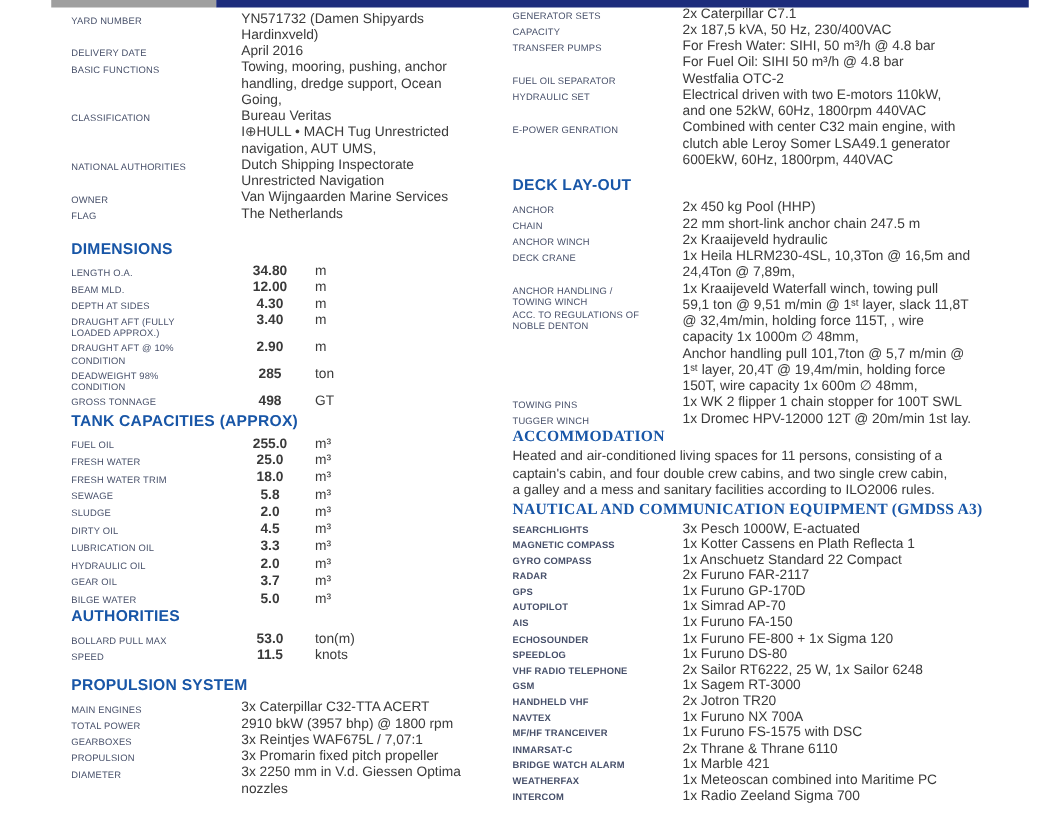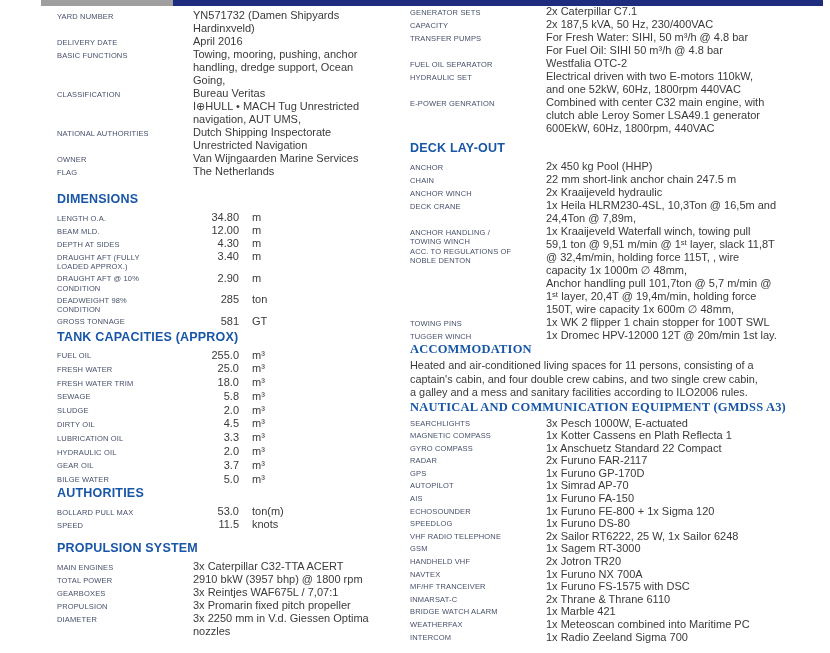--- a/index.html
+++ b/index.html
@@ -33,30 +33,30 @@
     flex:none; width:136px; font-size:7.5px; line-height:9.5px;
     color:#47506a; letter-spacing:0.15px; padding-top:2.5px;
     white-space:pre-line; text-transform:uppercase;
   }
   .val {
     flex:1; font-size:11px; line-height:13px; color:#3a3a3a;
     white-space:pre-line;
   }
   .num {
     flex:none; width:46px; font-size:11px; line-height:13px;
-    color:#3a3a3a; text-align:right;
+    color:#3a3a3a; text-align:center;font-weight:bold;
   }
   .unit {
     flex:none; padding-left:13px; font-size:11px; line-height:13px; color:#3a3a3a;
   }
   .sec-tanks .row { margin-bottom:0.8px; }
   .accom-text {
     font-size:10.9px; line-height:13.5px; color:#3a3a3a; white-space:pre-line;
   }
-  .sec-naut .lbl { padding-top:2px; line-height:9px; }
+  .sec-naut .lbl { padding-top:2px; line-height:9px;font-weight:bold; }
   .sec-naut .val { line-height:12.6px; }
 </style>
 </head>
 <body>
 
 <div class="topbar-gray"></div>
 <div class="topbar-navy"></div>
 
 <div class="col col-left">
 
@@ -127,21 +127,21 @@
       <div class="unit">m</div>
     </div>
     <div class="row">
       <div class="lbl">DEADWEIGHT 98%
 CONDITION</div>
       <div class="num">285</div>
       <div class="unit">ton</div>
     </div>
     <div class="row">
       <div class="lbl">GROSS TONNAGE</div>
-      <div class="num">581</div>
+      <div class="num">498</div>
       <div class="unit">GT</div>
     </div>
   </div>
 
   <div class="sec sec-tanks">
     <div class="sec-title">TANK CAPACITIES (APPROX)</div>
     <div class="row">
       <div class="lbl">FUEL OIL</div>
       <div class="num">255.0</div>
       <div class="unit">m³</div>

